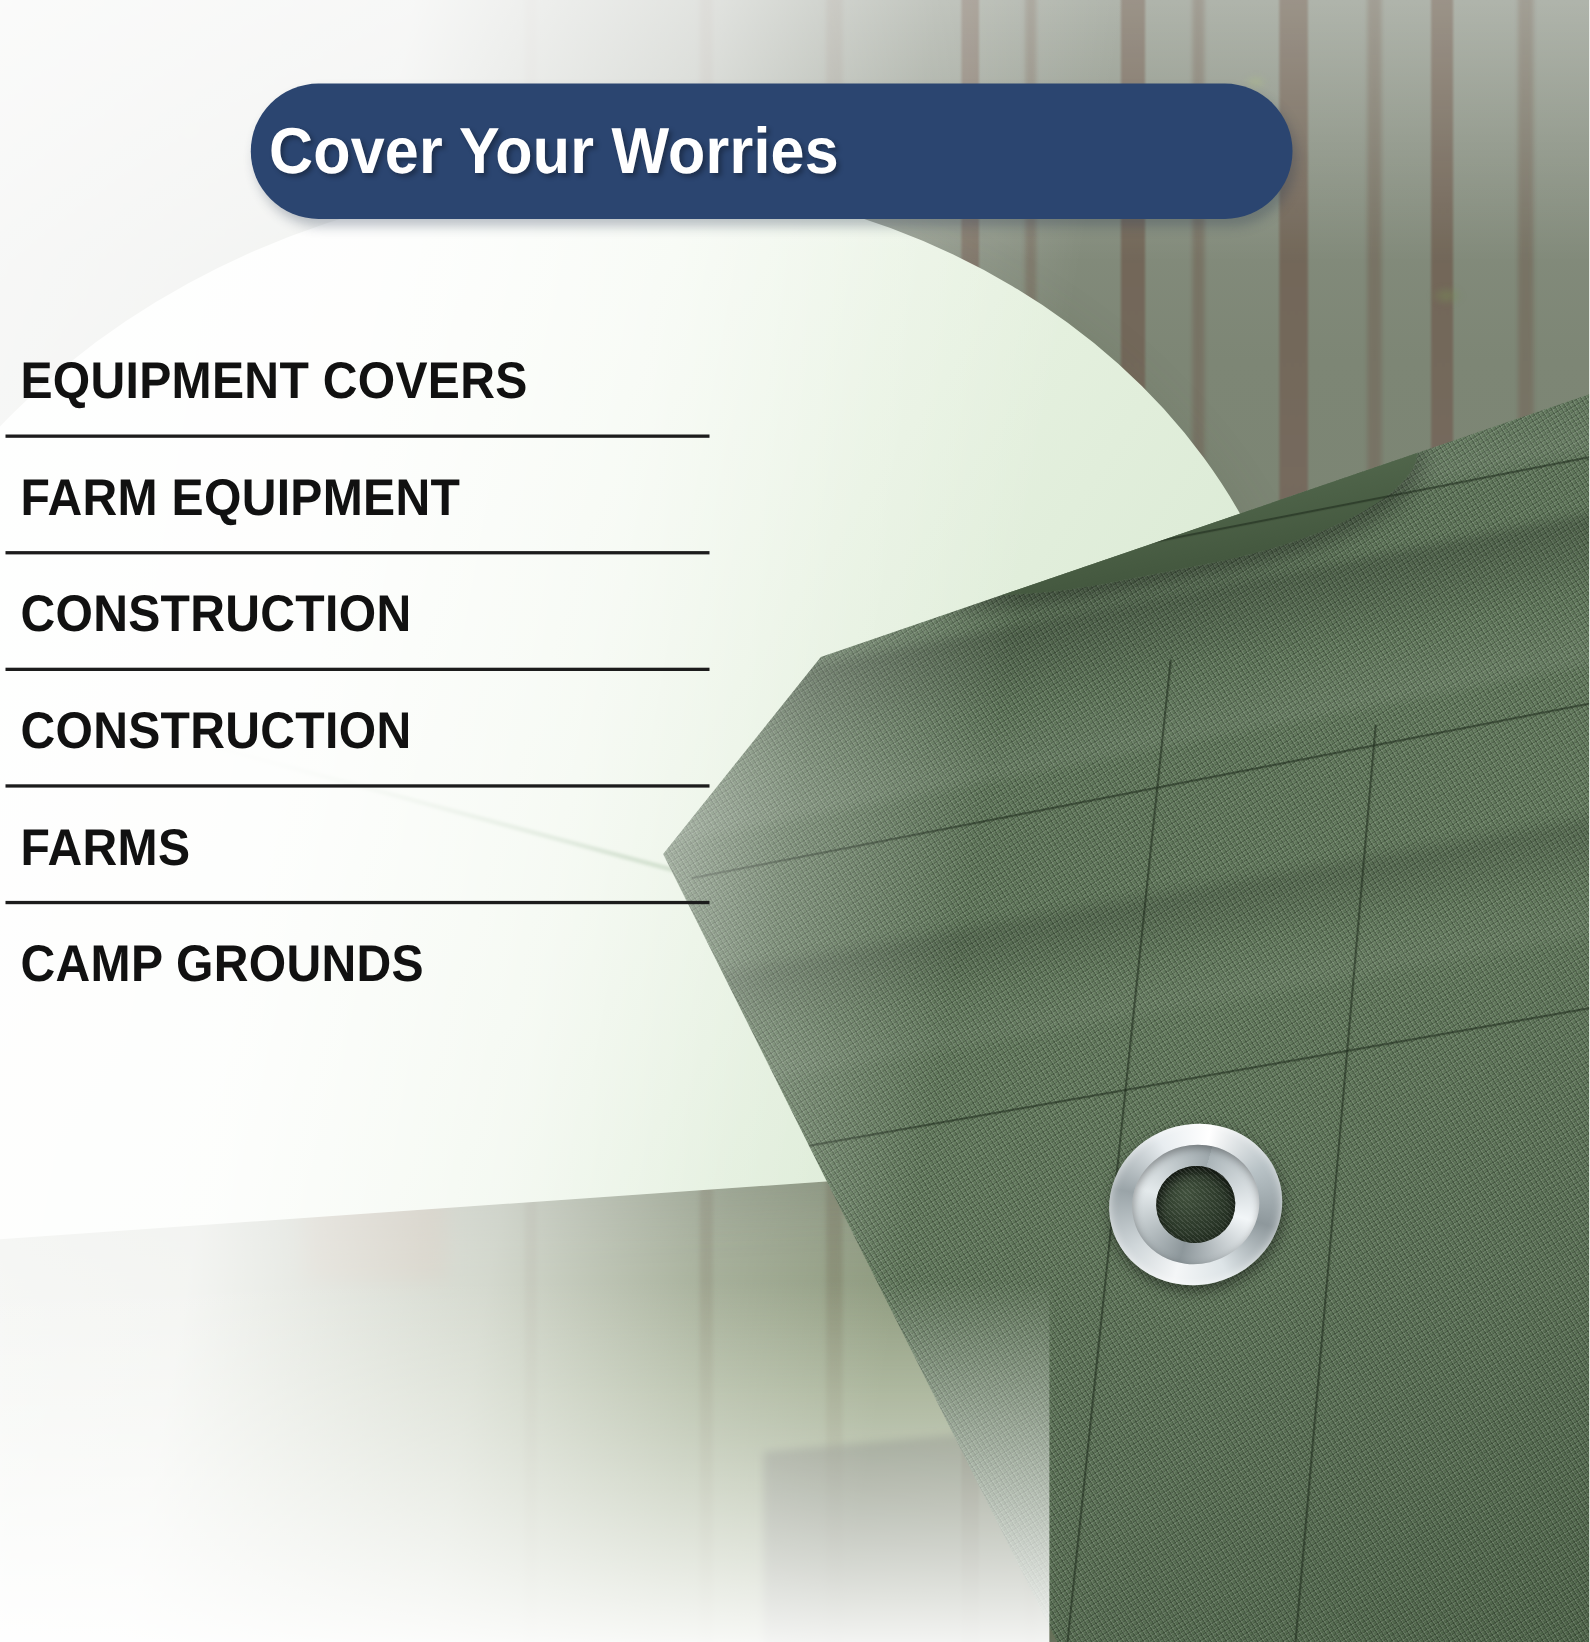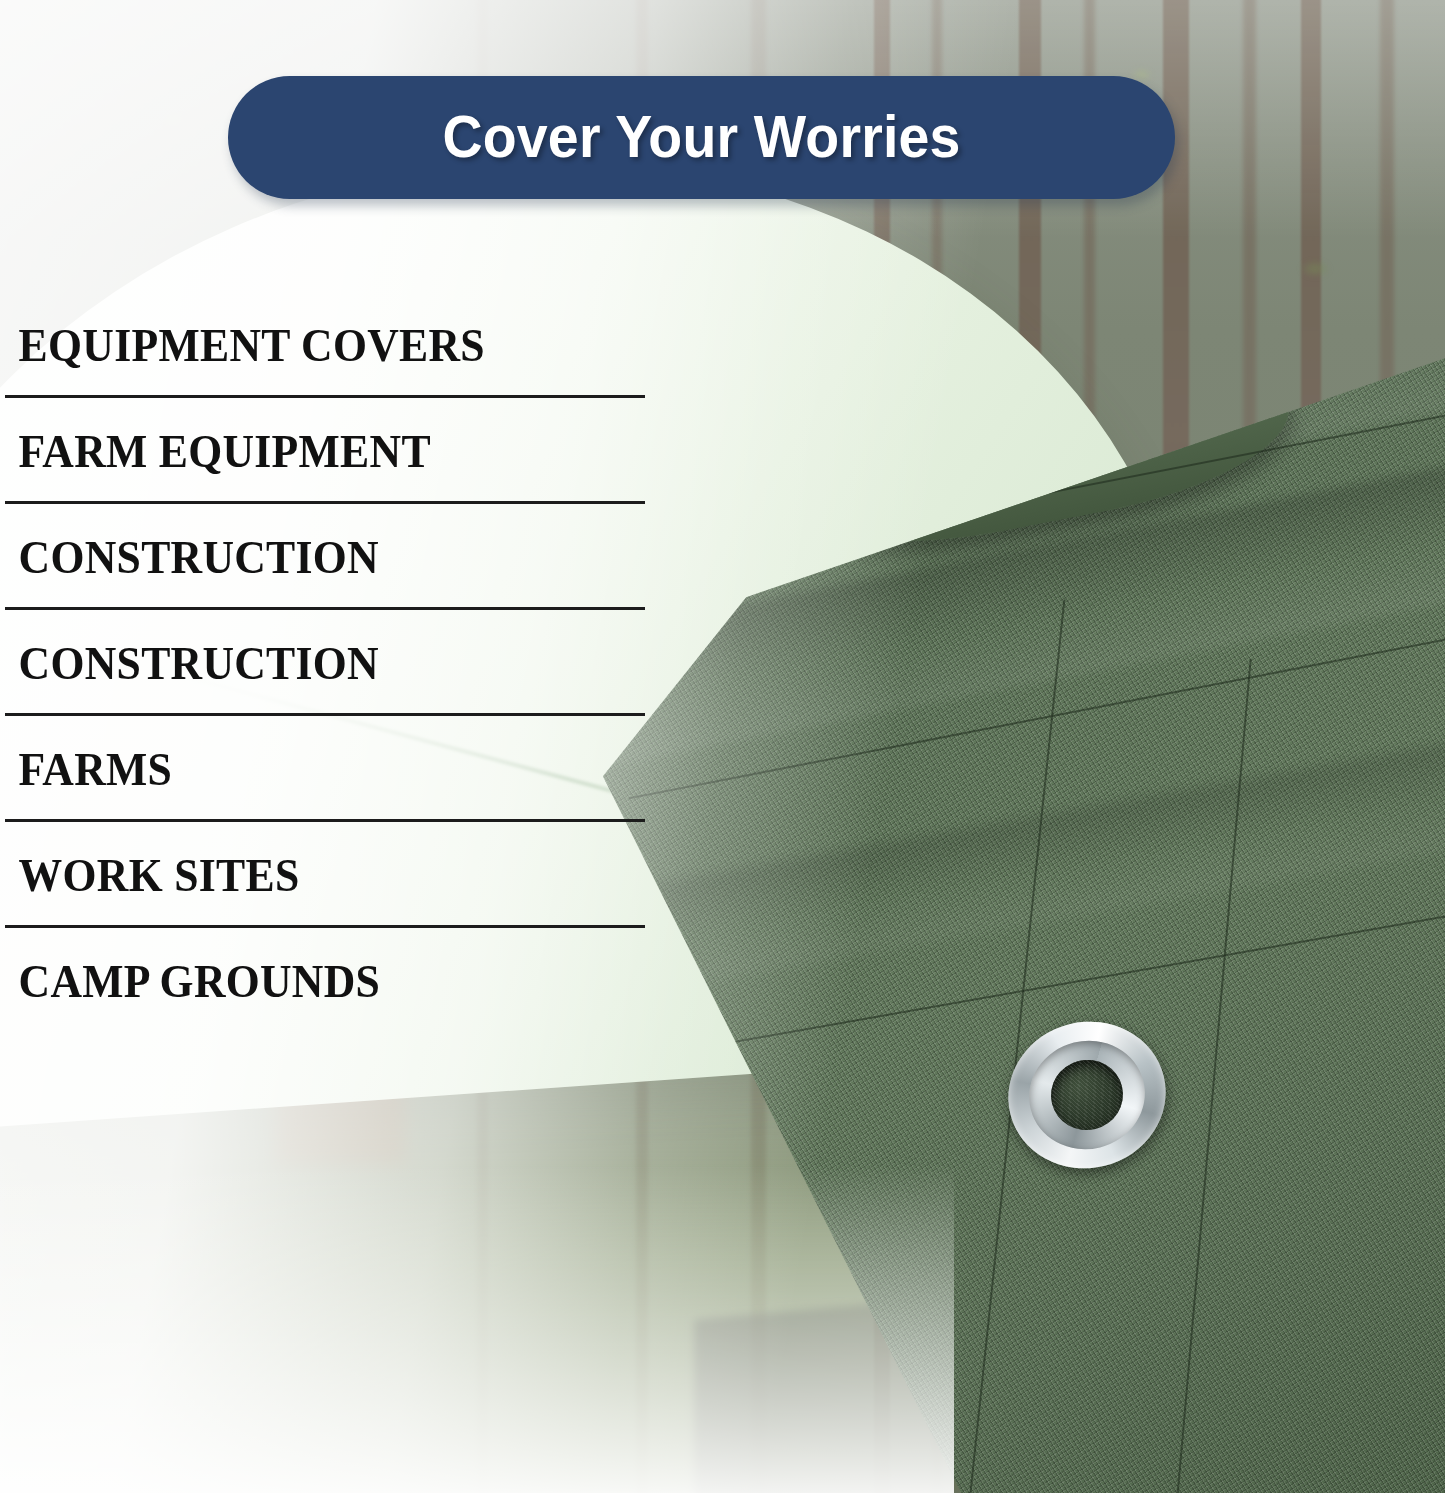--- a/index.html
+++ b/index.html
@@ -215,21 +215,21 @@
     pointer-events:none;
   }
 
   
   .banner{
     position:absolute;
     left:228px;top:76px;
     width:947px;height:123px;
     background:#2b4570;
     border-radius:62px;
-    display:flex;align-items:center;justify-content:center;
+    display:flex;align-items:center;justify-content:flex-start;
     box-shadow:4px 7px 11px rgba(40,55,80,.30);
   }
   .banner-title{
     color:#ffffff;
     font-size:59px;
     font-weight:bold;
     letter-spacing:.2px;
     line-height:1;
     white-space:nowrap;
     text-shadow:3px 3px 5px rgba(0,0,0,.32);
@@ -240,21 +240,20 @@
   .features{
     position:absolute;
     left:0;top:292px;
     width:660px;
   }
   .feature-row{
     position:relative;
     height:106px;
     display:flex;
     align-items:center;
-    font-family:Liberation Serif, serif;
   }
   .feature-label{
     color:#111111;
     font-size:47px;
     font-weight:bold;
     letter-spacing:.3px;
     line-height:1;
     white-space:nowrap;
     padding-left:20px;
     transform:scaleX(.93);
@@ -355,24 +354,20 @@
     <div class="feature-row">
       <span class="feature-label">CONSTRUCTION</span>
       <div class="feature-rule"></div>
     </div>
 
     <div class="feature-row">
       <span class="feature-label">FARMS</span>
       <div class="feature-rule"></div>
     </div>
 
-    <div class="feature-row">
-      <span class="feature-label">WORK SITES</span>
-      <div class="feature-rule"></div>
-    </div>
 
     <div class="feature-row">
       <span class="feature-label">CAMP GROUNDS</span>
 
     </div>
 
   </div>
 
 </div>
 

